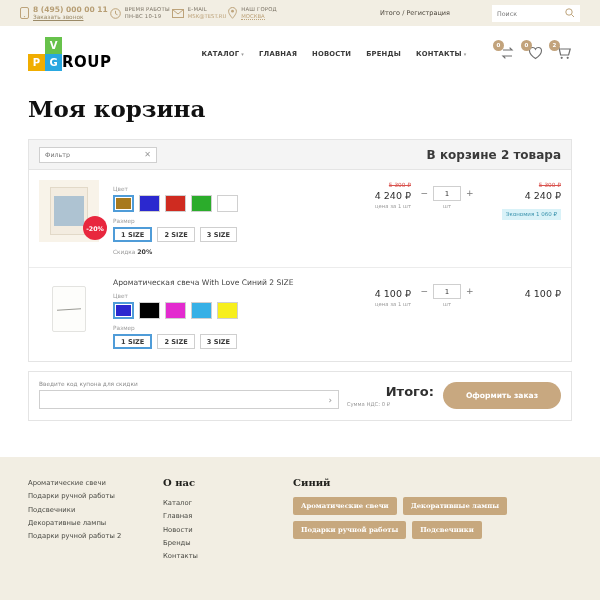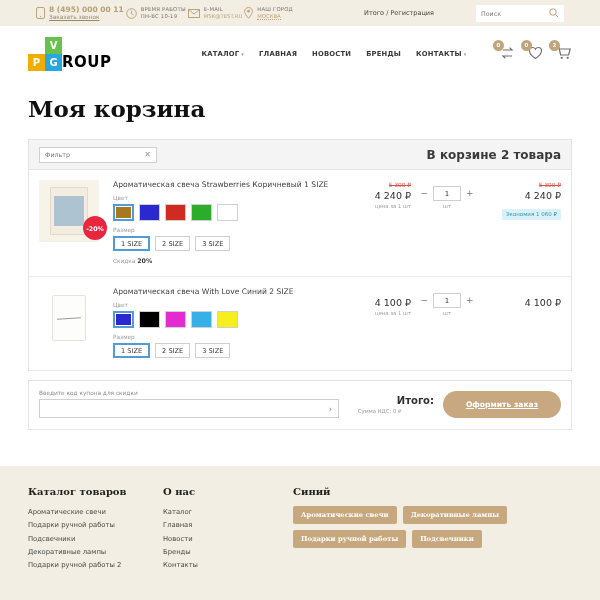--- a/index.html
+++ b/index.html
@@ -2,21 +2,21 @@
 <html><head>
 <meta charset="utf-8">
 <style>
   * { margin:0; padding:0; box-sizing:border-box; }
   html,body { width:600px; height:600px; overflow:hidden; background:#fff;
     font-family:"DejaVu Sans","Liberation Sans",sans-serif; color:#3a3a3a; }
   .serif { font-family:"DejaVu Serif","Liberation Serif",serif; }
 
   
   .topbar { height:26px; background:#f2eee3; display:flex; align-items:center;
-    padding:0 36px; gap:2px; }
+    padding:0 20px; gap:2px; }
   .tb-item { display:flex; align-items:center; gap:4px; }
   .tb-icon { color:#bda37a; flex:0 0 auto; display:flex; }
   .tb-col { display:flex; flex-direction:column; line-height:1.25; }
   .tb-phone { color:#b79e74; font-size:7.5px; font-weight:bold; }
   .tb-link { color:#9b8a67; font-size:5.8px; text-decoration:underline; cursor:pointer; }
   .tb-label { font-size:5.3px; color:#7c7466; letter-spacing:.2px; }
   .tb-val { font-size:5.3px; color:#bda37a; }
   .tb-val.dotted { border-bottom:1px dotted #bda37a; align-self:flex-start; cursor:pointer; }
   .tb-auth { margin-left:auto; font-size:6.5px; color:#4a443a; cursor:pointer; }
   .tb-search { width:88px; height:17px; background:#fff; display:flex; align-items:center;
@@ -75,21 +75,21 @@
     display:flex; align-items:center; justify-content:center; }
 
   .cdetails { flex:1; padding-left:14px; }
   .ptitle { font-size:7.6px; color:#444; cursor:pointer; }
   .opt-label { font-size:5.8px; color:#9b9b9b; margin-top:6px; }
   .swatches { display:flex; gap:5px; margin-top:3px; }
   .swatch { width:21px; height:17px; border:1px solid #d0d0d0; cursor:pointer; }
   .swatch.selected { border:2px solid #4f9cd8; box-shadow:inset 0 0 0 1px #fff; }
   .sizes { display:flex; gap:5px; margin-top:3px; }
   .size-chip { height:15px; padding:0 6px; border:1px solid #cfcfcf; background:#fff;
-    font-size:6.6px; font-weight:normal; color:#3a3a3a; display:flex; align-items:center;
+    font-size:6.6px; font-weight:bold; color:#3a3a3a; display:flex; align-items:center;
     cursor:pointer; }
   .size-chip.selected { border:2px solid #4f9cd8; }
   .discount-line { margin-top:6px; font-size:5.8px; color:#9b9b9b; }
   .discount-line b { color:#3a3a3a; font-size:6.3px; }
 
   .pricecol { width:68px; text-align:right; padding-top:2px; }
   .strike { font-size:5.8px; color:#d9534f; text-decoration:line-through; min-height:7px; }
   .unit-price, .total-price { font-size:9.5px; color:#2f2f2f; margin-top:1px; white-space:nowrap; }
   .price-note { font-size:5.3px; color:#9b9b9b; margin-top:2px; }
   .qtycol { width:72px; display:flex; flex-direction:column; align-items:center; padding-top:6px; }
@@ -106,27 +106,27 @@
   .couponbox { margin:9px 28px 0; border:1px solid #e4e4e4; background:#fff;
     display:flex; align-items:center; padding:9px 10px 11px; }
   .coupon-left { width:300px; }
   .coupon-label { font-size:5.8px; color:#8c8c8c; }
   .coupon-input { margin-top:3px; height:19px; border:1px solid #cfcfcf; display:flex;
     align-items:center; padding:0 6px; }
   .coupon-input input { border:0; outline:0; flex:1; font-size:6.5px; font-family:inherit; }
   .coupon-arrow { color:#8c8c8c; font-size:9px; cursor:pointer; }
   .totals { margin-left:auto; display:flex; align-items:center; gap:9px; }
   .totals-label { text-align:left; }
-  .totals-label .itogo { font-size:10px; font-weight:bold; color:#2f2f2f;padding-left:39px; }
+  .totals-label .itogo { font-size:13px; font-weight:bold; color:#2f2f2f;padding-left:39px; }
   .totals-label .vat { font-size:5.3px; color:#9b9b9b; margin-top:2px; }
   .grand { text-align:center; }
   .grand .strike { font-size:6.5px; }
   .grand-total { font-size:17px; color:#1f1f1f; white-space:nowrap; }
   .checkout-btn { width:118px; height:27px; border:0; border-radius:14px; background:#c8a880;
-    color:#fff; font-size:7.6px; font-weight:bold; cursor:pointer; font-family:inherit;text-decoration:underline; }
+    color:#fff; font-size:7.6px; font-weight:bold; cursor:pointer; font-family:inherit; }
 
   
   .footer { margin-top:36px; background:#f2eee3; padding:20px 28px 30px; height:215px; }
   .fcols { display:flex; }
   .fcol1 { width:135px; } .fcol2 { width:130px; } .fcol3 { flex:1; }
   .ftitle { font-size:10px; font-weight:bold; color:#20201c; margin-bottom:9px; }
   .flist { list-style:none; }
   .flist li { font-size:6.8px; color:#4a4a44; line-height:1.95; cursor:pointer; }
   .tags { display:flex; flex-wrap:wrap; gap:6px; max-width:250px; }
   .tag { background:#c7a87e; color:#fff; font-size:6.8px; font-weight:bold;
@@ -259,21 +259,20 @@
   </div>
 
   <div class="crow">
     <div class="pimg pimg-1">
       <div class="candle1">
           <div class="label"></div>
         </div>
       <span class="sale-badge">-20%</span>
     </div>
     <div class="cdetails">
-      <div class="ptitle">Ароматическая свеча Strawberries Коричневый 1 SIZE</div>
       <div class="opt-label">Цвет</div>
       <div class="swatches">
         <span class="swatch selected" style="background: rgb(168, 121, 28);"></span>
         <span class="swatch" style="background: rgb(43, 40, 207);"></span>
         <span class="swatch" style="background: rgb(207, 43, 32);"></span>
         <span class="swatch" style="background: rgb(43, 172, 43);"></span>
         <span class="swatch" style="background: rgb(255, 255, 255);"></span>
       </div>
       <div class="opt-label">Размер</div>
       <div class="sizes">
@@ -361,21 +360,20 @@
       <div class="itogo">Итого:</div>
       <div class="vat">Сумма НДС: 0 ₽</div>
     </div>
     <button class="checkout-btn">Оформить заказ</button>
   </div>
 </div>
 
 <div class="footer">
   <div class="fcols">
     <div class="fcol1">
-      <div class="ftitle serif">Каталог товаров</div>
       <ul class="flist">
         <li>Ароматические свечи</li>
         <li>Подарки ручной работы</li>
         <li>Подсвечники</li>
         <li>Декоративные лампы</li>
         <li>Подарки ручной работы 2</li>
 
       </ul>
     </div>
     <div class="fcol2">

